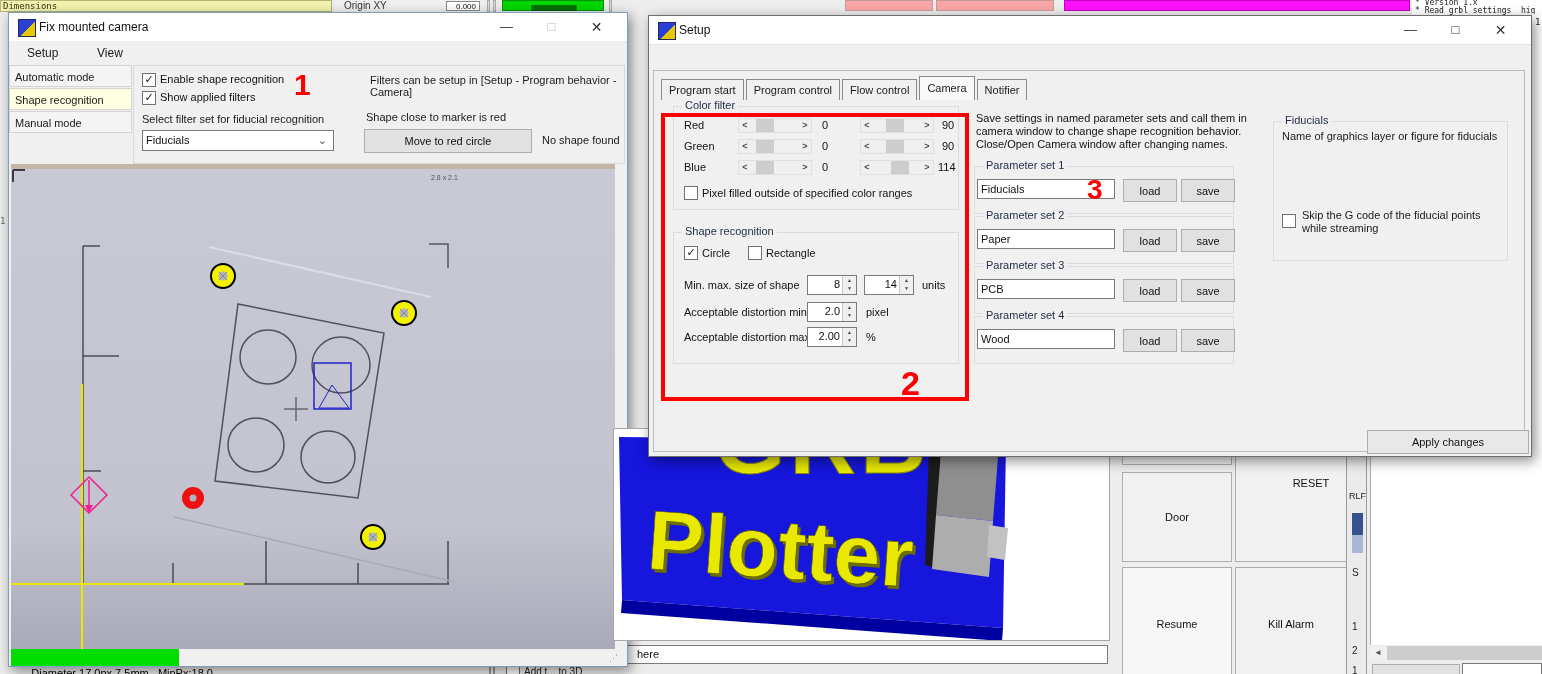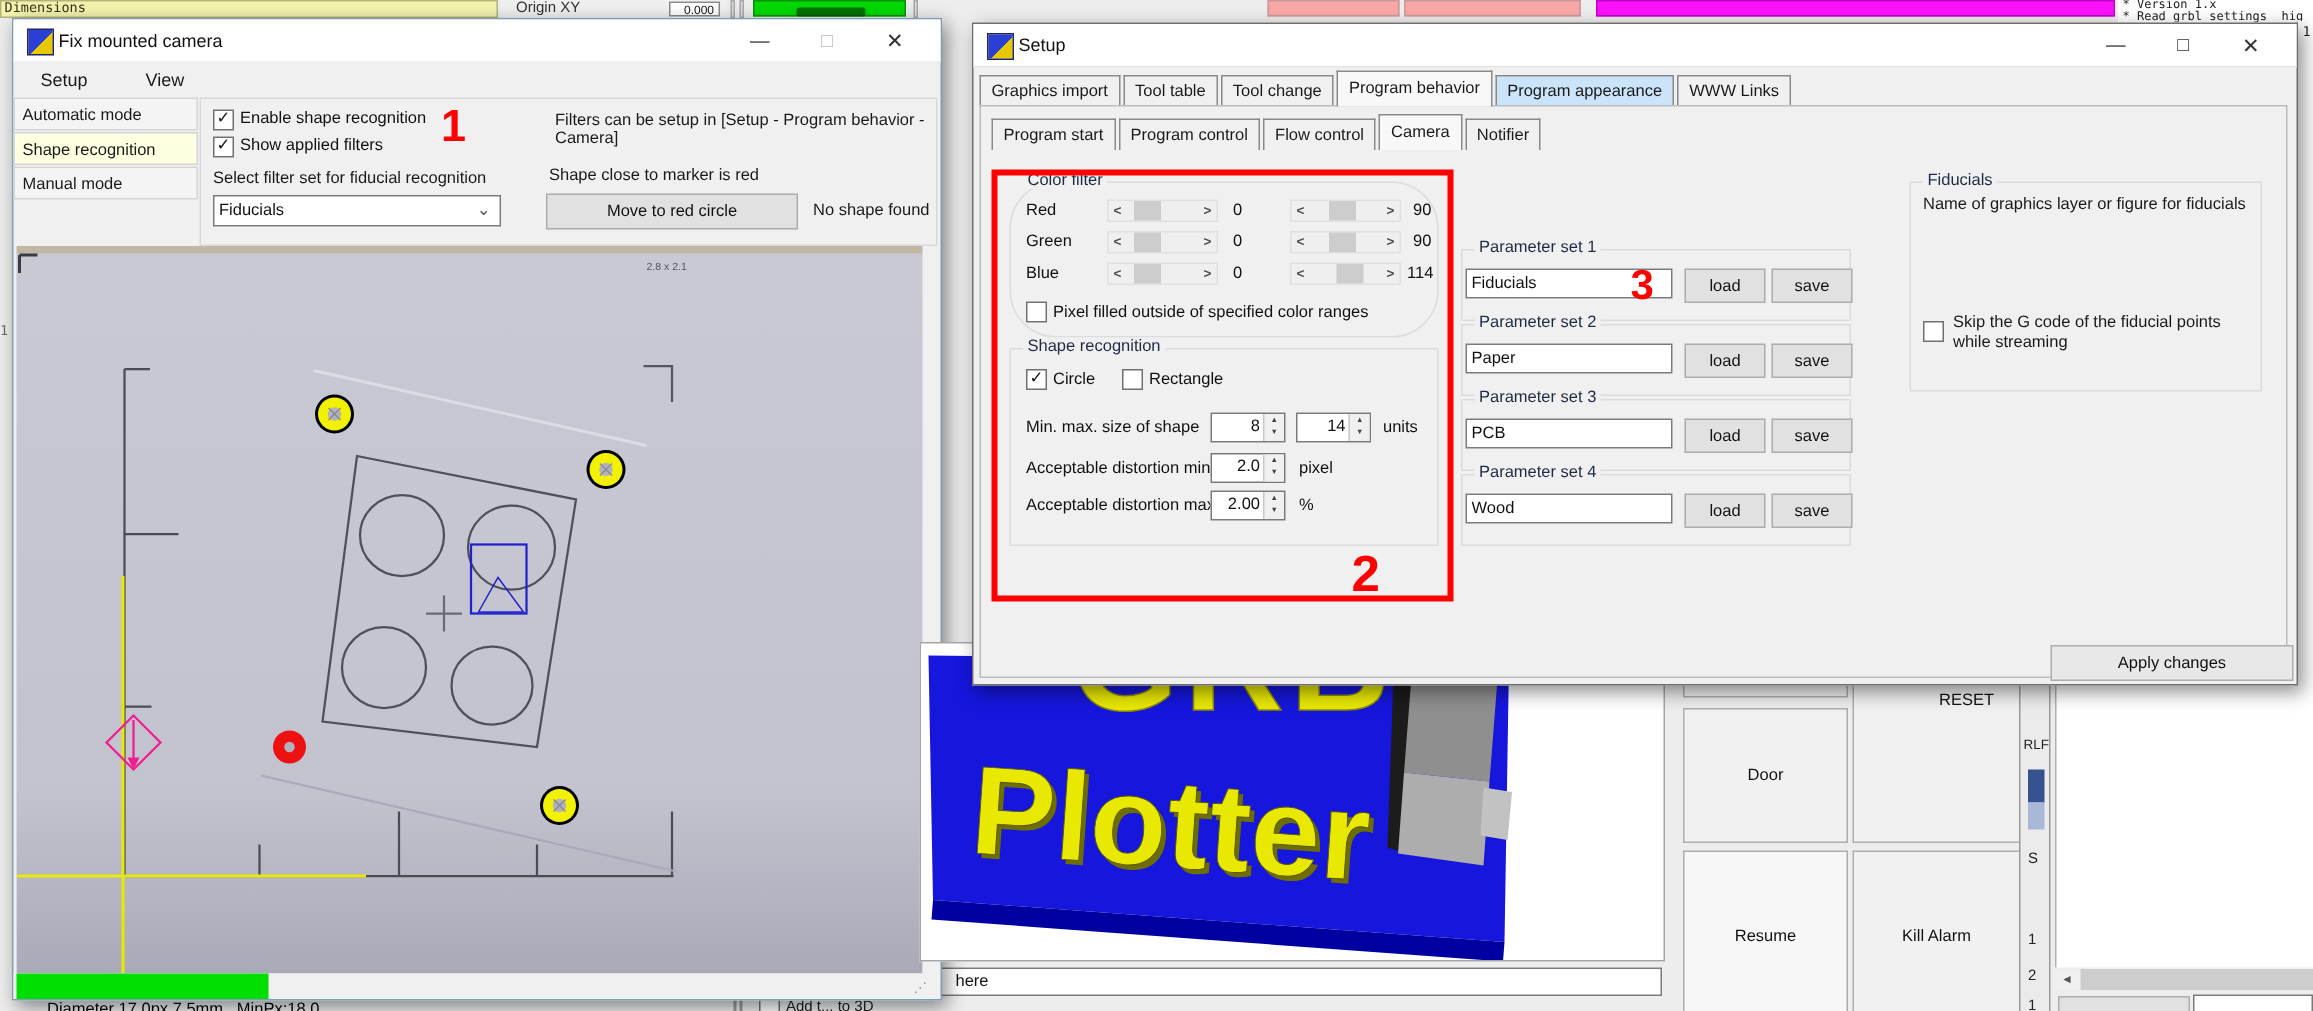--- a/index.html
+++ b/index.html
@@ -95,21 +95,21 @@
   <span style="margin-left:146px;">here</span>
 </div>
 
 <div class="abs" style="left:489px;top:666px;width:2px;height:8px;background:#9a9a9a;z-index:4;"></div>
 <div class="abs" style="left:493px;top:666px;width:2px;height:8px;background:#9a9a9a;z-index:4;"></div>
 <div class="cb" style="left:506px;top:666px;z-index:4;"></div>
 <span class="cblbl" style="left:524px;top:666px;font-size:10px;color:#222;z-index:4;position:absolute;">Add t... to 3D</span>
 
 <div class="btn" style="left:1122px;top:430px;width:108px;height:33px;background:#f1f1f1;"></div>
 <div class="btn" style="left:1235px;top:430px;width:110px;height:130px;background:#f1f1f1;align-items:flex-start;">
-  <span style="margin-top:30px;padding-left:40px;">RESET</span>
+  <span style="margin-top:46px;padding-left:40px;">RESET</span>
 </div>
 <div class="btn" style="left:1122px;top:472px;width:108px;height:88px;background:#f1f1f1;">
   <span>Door</span>
 </div>
 <div class="btn" style="left:1122px;top:567px;width:108px;height:112px;background:#f7f7f7;">
   <span>Resume</span>
 </div>
 <div class="btn" style="left:1235px;top:567px;width:110px;height:112px;background:#f1f1f1;">
   <span>Kill Alarm</span>
 </div>
@@ -246,43 +246,35 @@
 
 <div class="win" style="left:648px;top:15px;width:882px;height:440px;z-index:30;border-color:#6e6e6e;">
   <div class="titlebar">
     <div class="appicon"></div>
     <span class="title-text">Setup</span>
     <div class="wbtn" style="right:98px;">—</div>
     <div class="wbtn" style="right:53px;">□</div>
     <div class="wbtn" style="right:8px;font-size:14px;">✕</div>
   </div>
 
-  <div class="abs" style="left:4px;top:31px;width:874px;height:24px;white-space:nowrap;">
-    <div class="tab">Graphics import</div>
-    <div class="tab">Tool table</div>
-    <div class="tab">Tool change</div>
-    <div class="tab active">Program behavior</div>
-    <div class="tab hover">Program appearance</div>
-    <div class="tab">WWW Links</div>
-  </div>
 
   <div class="abs" style="left:4px;top:54px;width:872px;height:382px;background:#f0f0f0;border:1px solid #bcbcbc;box-sizing:border-box;"></div>
 
   <div class="abs" style="left:12px;top:60px;width:850px;height:23px;white-space:nowrap;">
     <div class="tab">Program start</div>
     <div class="tab">Program control</div>
     <div class="tab">Flow control</div>
     <div class="tab active">Camera</div>
     <div class="tab">Notifier</div>
   </div>
 
 
   <div class="abs" style="left:12px;top:97px;width:308px;height:288px;border:4px solid #ff0000;box-sizing:border-box;z-index:6;pointer-events:none;"></div>
 
-  <div class="grpbox" style="left:24px;top:105px;width:284px;height:102px;border-radius:31px;">
+  <div class="grpbox" style="left:24px;top:90px;width:284px;height:102px;">
     <span class="legend">Color filter</span>
 
     <span class="cblbl" style="left:10px;top:12px;">Red</span>
     <div class="hscroll" style="left:64px;top:11px;width:74px;">
       <span class="arr arrL">&lt;</span>
         <span class="arr arrR">&gt;</span>
       <div class="thumb" style="left:17px;"></div>
     </div>
     <span class="slval" style="left:148px;top:12px;">0</span>
     <div class="hscroll" style="left:186px;top:11px;width:74px;">
@@ -352,20 +344,21 @@
     <span class="cblbl" style="left:10px;top:98px;">Acceptable distortion max.</span>
     <div class="spin" style="left:133px;top:94px;width:50px;height:20px;">
       <span class="v">2.00</span>
       <span class="ud">▲<br>▼</span>
     </div>
     <span class="cblbl" style="left:192px;top:98px;">%</span>
   </div>
 
   <div class="red-ann" style="left:252px;top:348px;font-size:34px;z-index:7;">2</div>
 
+  <div style="position:absolute;left:327px;top:96px;width:286px;font-size:11px;line-height:13px;color:#111;">Save settings in named parameter sets and call them in camera window to change shape recognition behavior. Close/Open Camera window after changing names.</div>
 
   <div class="grpbox" style="left:325px;top:150px;width:258px;height:46px;">
     <span class="legend">Parameter set 1</span>
     <input class="tbx" style="left: 2px; top: 12px; width: 138px; height: 20px;" value="Fiducials">
     <div class="btn" style="left:148px;top:12px;width:52px;height:21px;">
         <span>load</span>
       </div>
     <div class="btn" style="left:206px;top:12px;width:52px;height:21px;">
         <span>save</span>
       </div>

